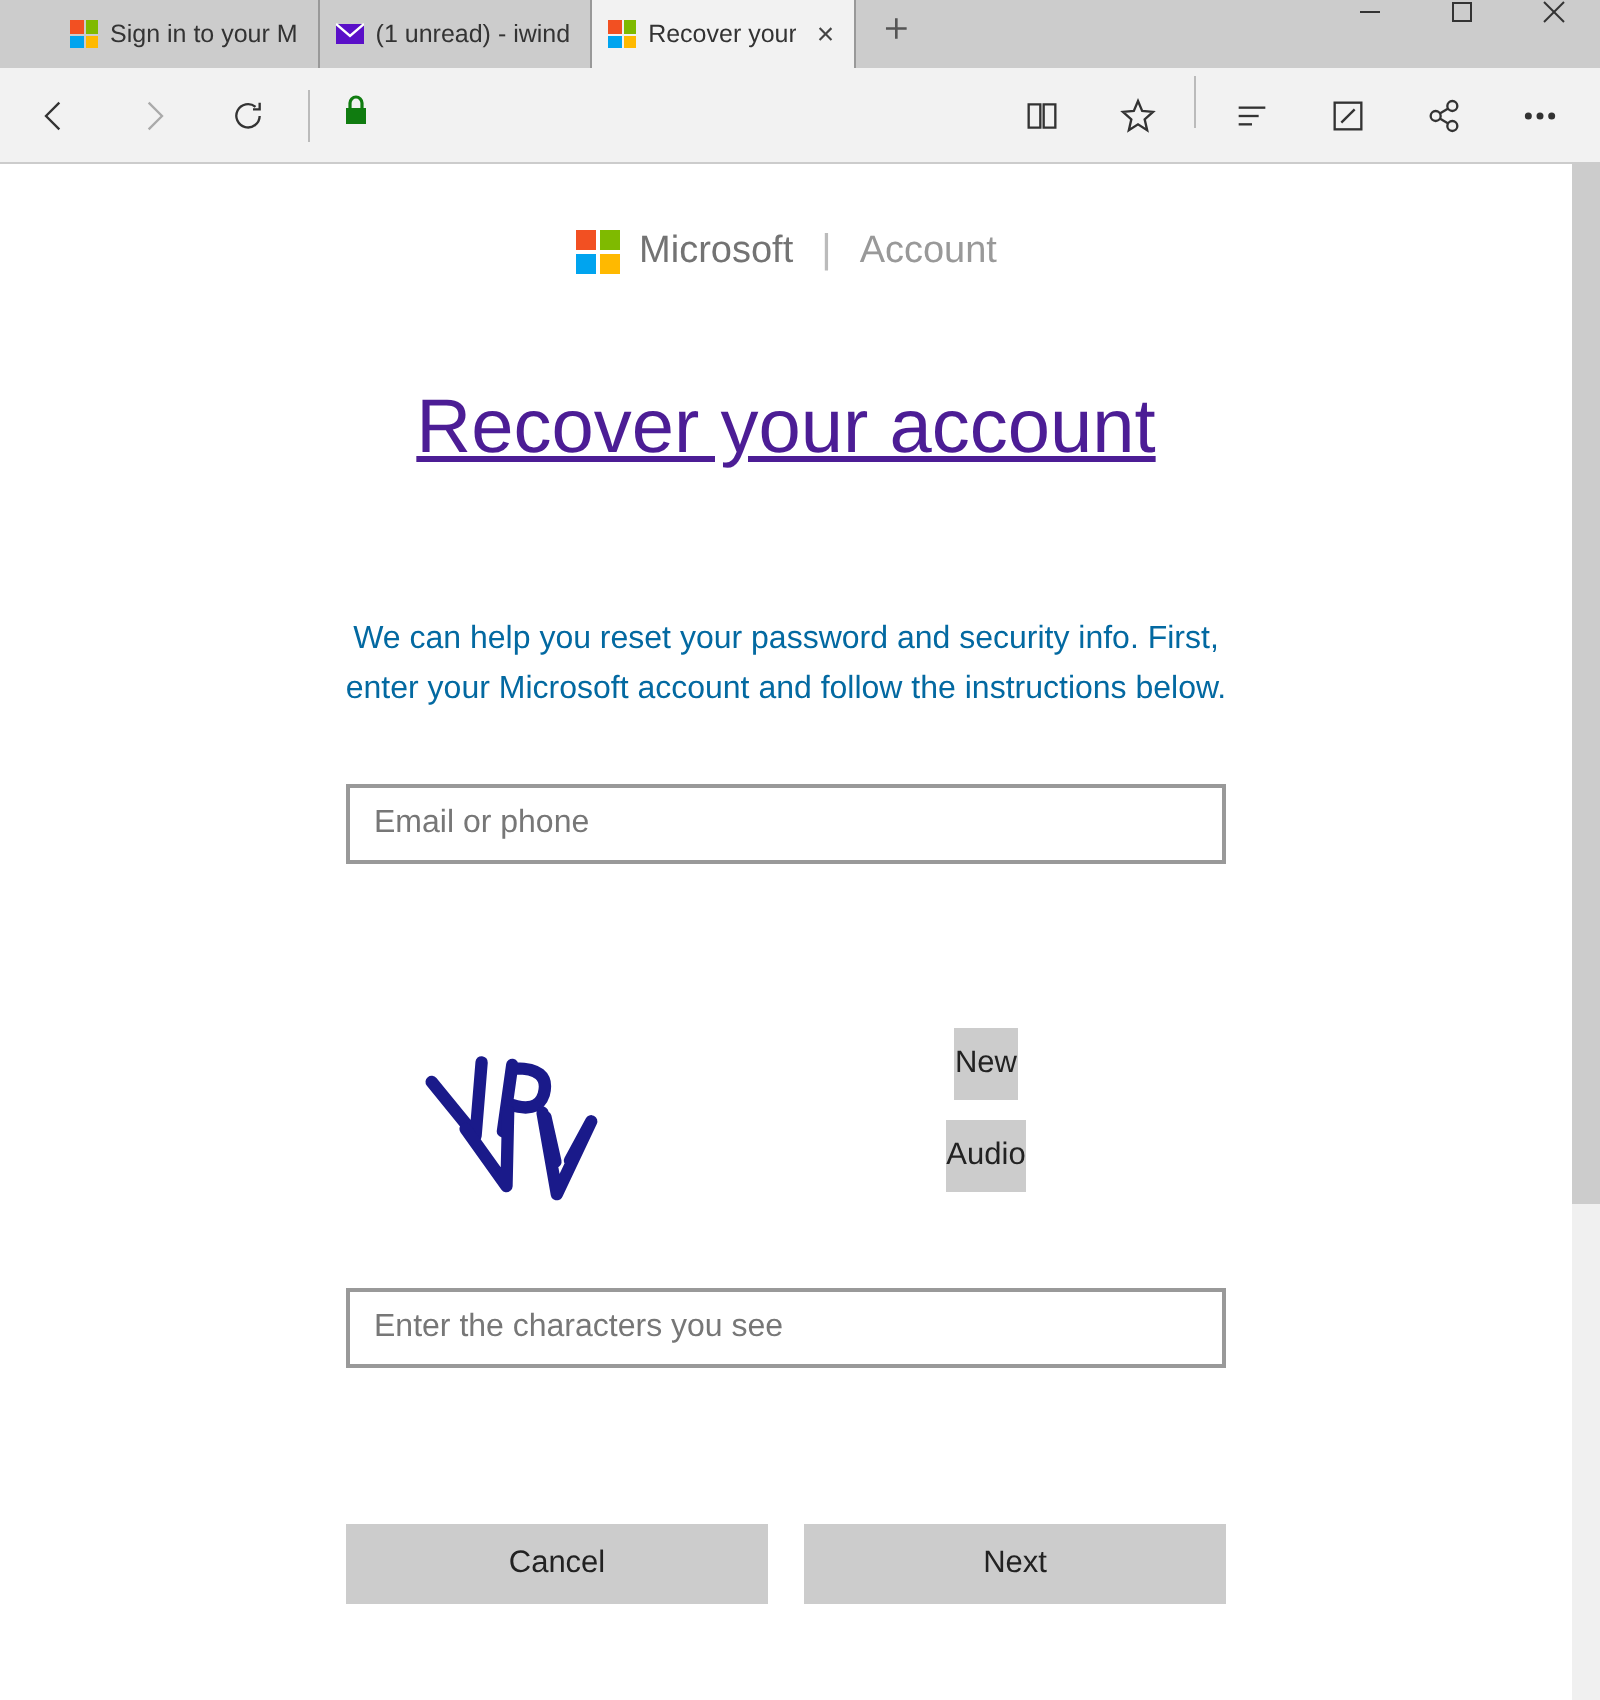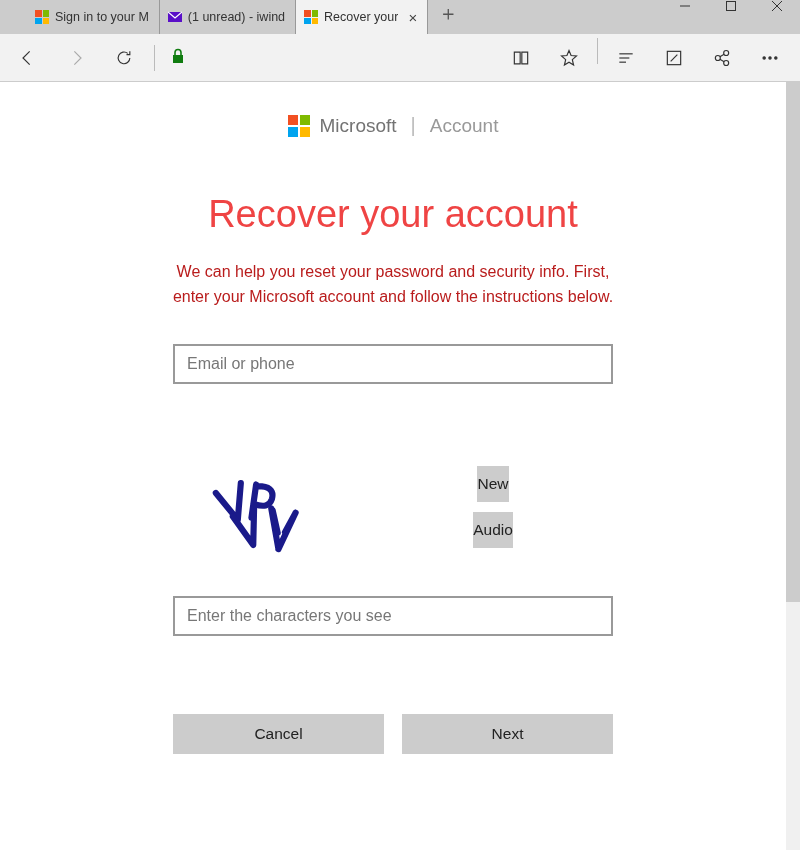--- a/index.html
+++ b/index.html
@@ -39,22 +39,22 @@
 
     .page { width: 100%; padding: 32px 0 0 0; display: flex; flex-direction: column; align-items: center; }
     .brand { display: flex; align-items: center; gap: 10px; margin-bottom: 56px; }
     .ms-logo { width: 22px; height: 22px; display: grid; grid-template-columns: 1fr 1fr; grid-template-rows: 1fr 1fr; gap: 2px; }
     .ms-logo span:nth-child(1){background:#f25022;} .ms-logo span:nth-child(2){background:#7fba00;}
     .ms-logo span:nth-child(3){background:#00a4ef;} .ms-logo span:nth-child(4){background:#ffb900;}
     .brand-text { font-size: 19px; color: #737373; font-weight: 500; }
     .brand-sep { color: #bbb; font-size: 20px; margin: 0 4px; }
     .brand-sub { font-size: 19px; color: #999; font-weight: 400; }
 
-    h1 { font-size: 38px; font-weight: 300; color: #ef4444; margin-bottom: 24px; }
-    .prompt { font-size: 16px; color: #b91c1c; text-align: center; line-height: 1.55; max-width: 460px; margin-bottom: 34px; }
+    h1 { font-size: 38px; font-weight: 300; color: #4c1d95; margin-bottom: 72px; text-decoration: underline; }
+    .prompt { font-size: 16px; color: #0369a1; text-align: center; line-height: 1.55; max-width: 460px; margin-bottom: 34px; }
 
     .form-area { width: 440px; }
     .text-input { width: 100%; height: 40px; border: 2px solid #999; padding: 0 12px; font-size: 16px; color: #666; background: #fff; outline: none; }
     .text-input::placeholder { color: #777; }
 
     .captcha-row { display: flex; gap: 30px; margin-top: 78px; align-items: flex-start; margin-bottom: 34px; }
     .captcha-img { width: 170px; height: 100px; display: flex; align-items: center; justify-content: center; }
     .captcha-btns { flex: 1; display: flex; flex-direction: column; gap: 10px; padding-top: 4px; align-items: center; }
     .gray-btn { height: 36px; background: #ccc; border: none; font-size: 15.5px; color: #222; cursor: pointer; }
 

